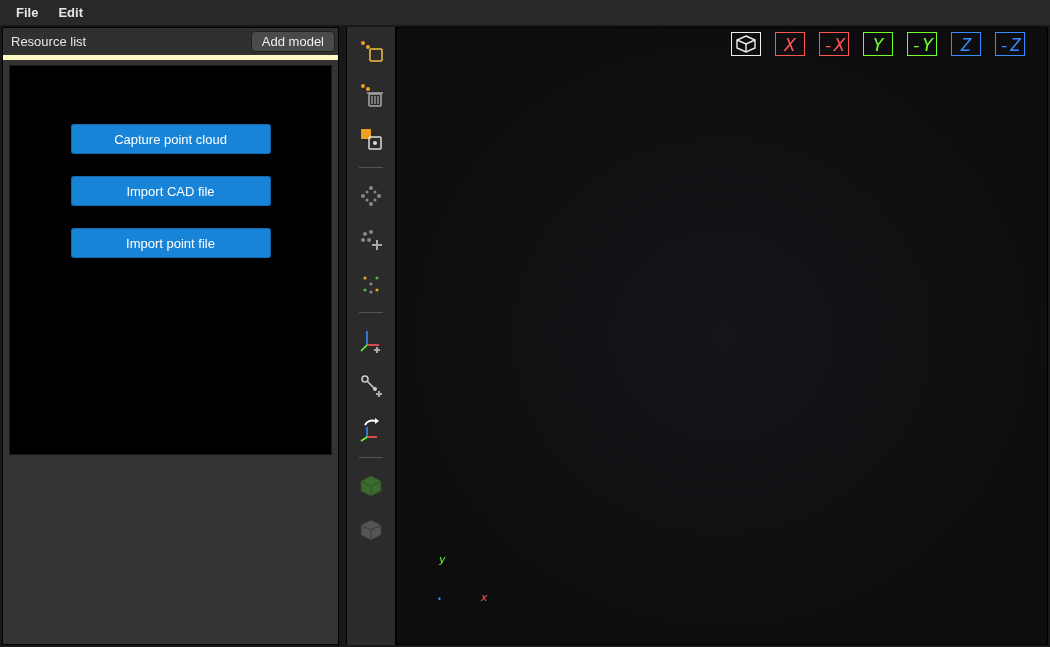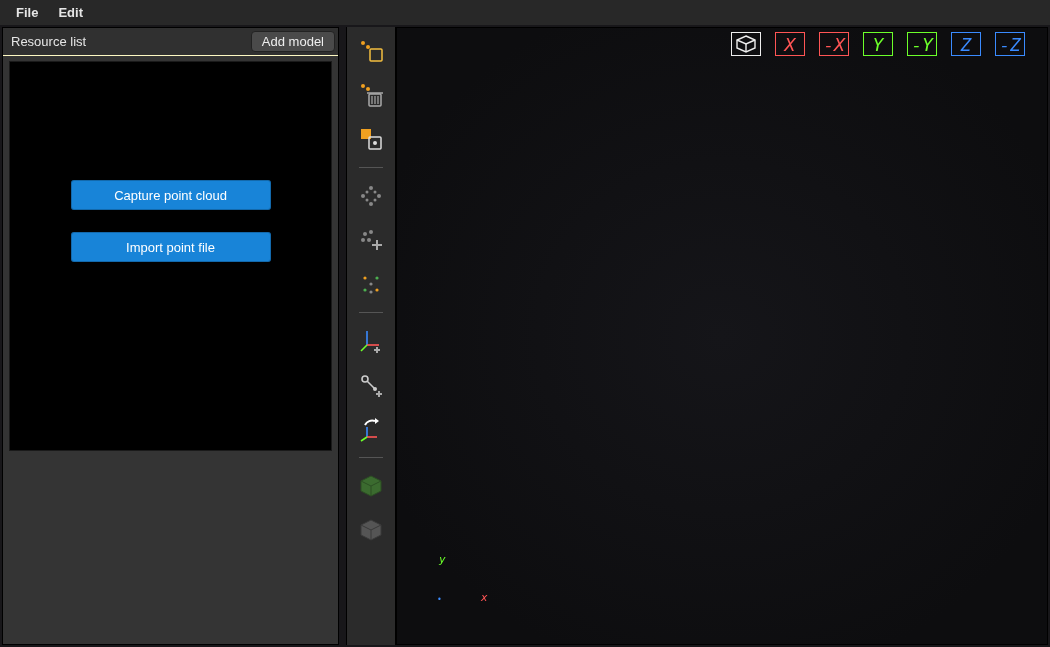--- a/index.html
+++ b/index.html
@@ -36,34 +36,34 @@
   }
   .left-panel {
     width: 337px; background: var(--bg-panel);
     border: 1px solid #000; margin: 2px 2px 2px 2px;
     box-sizing: border-box; display: flex; flex-direction: column;
   }
   .resource-header {
     display: flex; align-items: center; justify-content: space-between;
     padding: 3px 3px 3px 8px; font-size: 13px;
     background: var(--bg-panel2);
-    border-bottom: 1px solid #fef9c3;
+    border-bottom: 5px solid #fef9c3;
   }
   .add-model-btn {
     background: #4a4a4a; color: #eee; border: 1px solid #222;
     padding: 2px 10px; font-size: 13px; cursor: default;
     border-radius: 4px;
   }
   .resource-body {
     margin: 5px 6px 6px 6px; flex: 0 0 auto;
     height: 390px;
     background: #000; border: 1px solid #1a1a1a;
     display: flex; flex-direction: column; align-items: center;
     justify-content: flex-start;
-    padding-top: 118px; box-sizing: border-box; gap: 22px;
+    padding-top: 58px; box-sizing: border-box; gap: 22px;
   }
   .blue-btn {
     width: 200px; height: 30px;
     background: var(--accent-blue); color: #fff;
     border: none; border-radius: 3px;
     font-size: 13px; cursor: default;
     box-shadow: 0 0 0 1px rgba(0,0,0,.2) inset;
   }
 
   .splitter-v {
@@ -132,20 +132,21 @@
 
 <div class="main">
 
   <div class="left-panel">
     <div class="resource-header">
       <span>Resource list</span>
       <button class="add-model-btn">Add model</button>
     </div>
     <div class="resource-body">
       <button class="blue-btn">Capture point cloud</button>
+      <button class="blue-btn">Import CAD file</button>
       <button class="blue-btn">Import point file</button>
     </div>
   </div>
 
   <div class="splitter-v"></div>
 
   <div class="right-area">
     <div class="vtoolbar">
       <div class="tool">
         <svg width="28" height="28">

